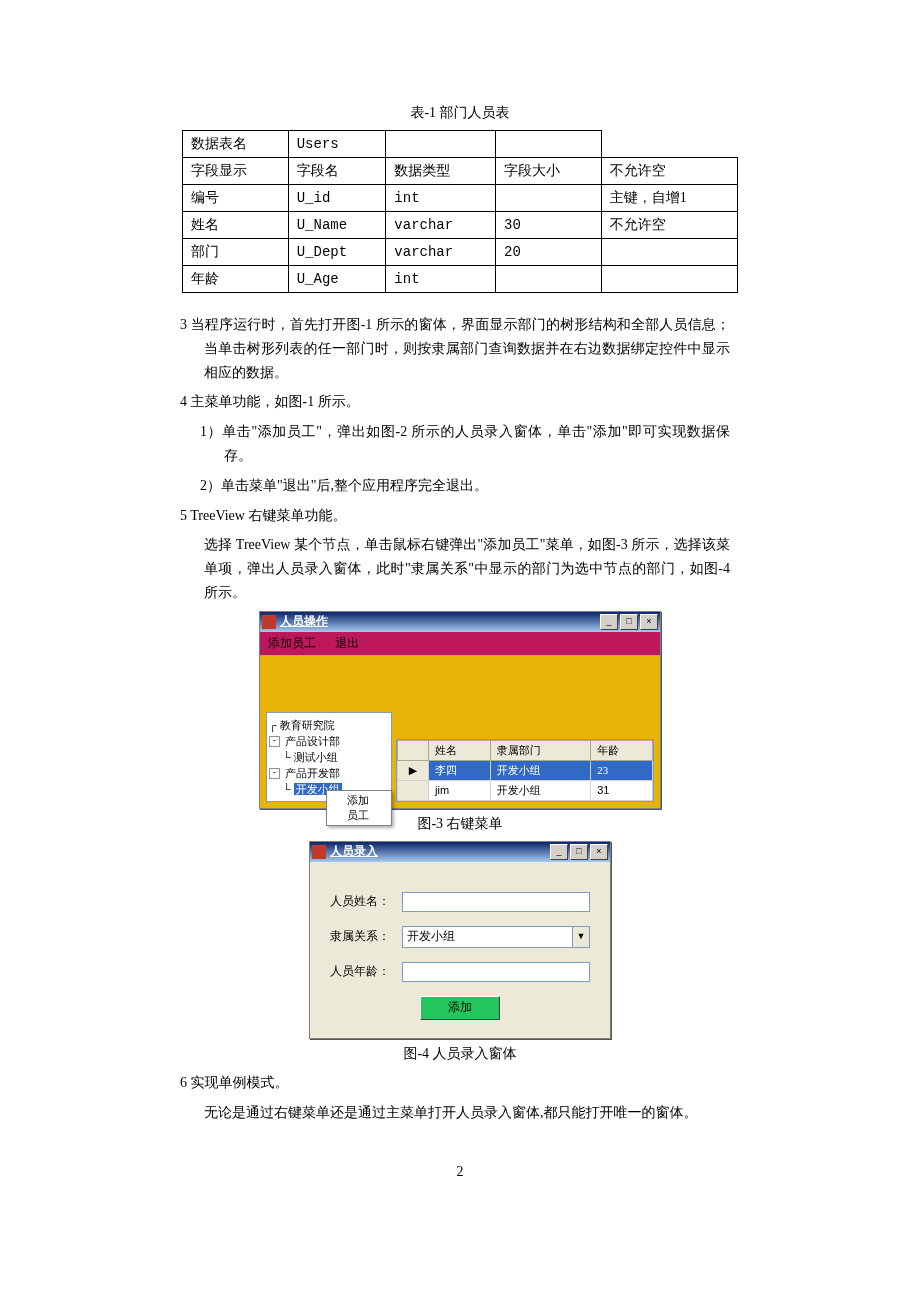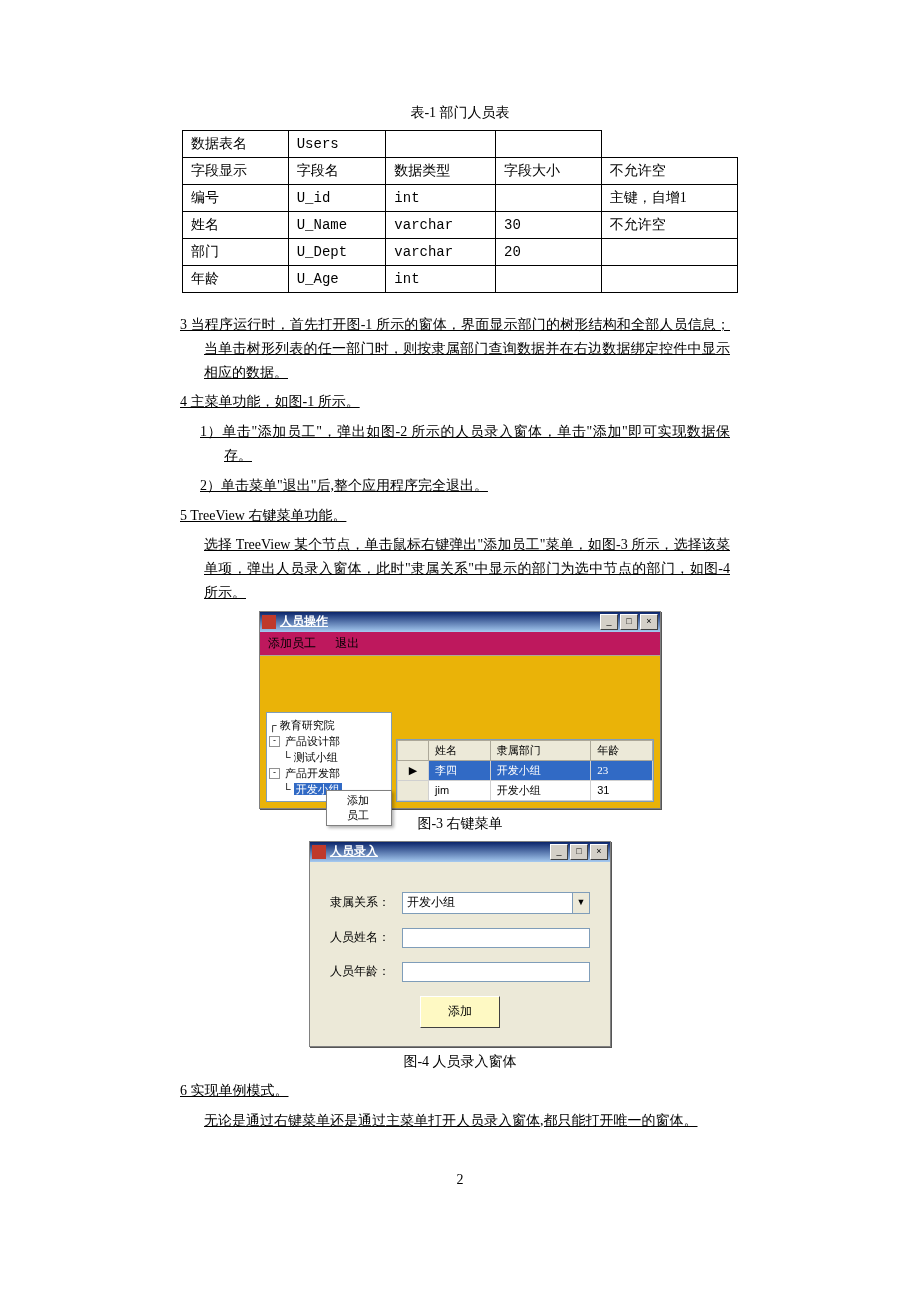--- a/index.html
+++ b/index.html
@@ -2,21 +2,21 @@
 <html><head>
 <meta charset="utf-8">
 <style>
 body{margin:0;background:#fff;font-family:"SimSun","Songti SC",serif;font-size:14px;color:#000;}
 .page{width:920px;margin:0 auto;padding:100px 0 60px;box-sizing:border-box;}
 .caption{text-align:center;margin:4px 0 8px;font-size:14px;}
 .dtable{border-collapse:collapse;margin:0 auto 20px;width:556px;}
 .dtable td{border:1px solid #000;padding:4px 8px;font-size:14px;}
 .mono{font-family:"Courier New",monospace;}
 .content{margin:0 190px 0 180px;}
-.para{text-align:justify;margin:6px 0;line-height:1.7;text-decoration:underline;}
+.para{text-align:justify;margin:6px 0;line-height:1.7;}
 .indent1{padding-left:24px;text-indent:-24px;}
 .sub{padding-left:44px;text-indent:-24px;}
 .win{border:1px solid #808080;background:#ece9d8;margin:6px auto;font-family:"SimSun","Tahoma",sans-serif;font-size:12px;box-shadow:1px 1px 0 #555;}
 .titlebar{background:linear-gradient(#0a246a,#a6caf0);color:#fff;display:flex;align-items:center;height:20px;padding:0 2px;}
 .ticon{width:14px;height:14px;background:#c0392b;margin-right:4px;}
 .ttext{flex:1;font-weight:bold;font-size:12px;text-decoration:underline;}
 .winbtns{display:flex;gap:2px;}
 .wbtn{width:16px;height:14px;background:#d4d0c8;border:1px solid #fff;border-right-color:#404040;border-bottom-color:#404040;font-size:9px;line-height:12px;text-align:center;font-family:"Tahoma",sans-serif;color:#000;}
 .menubar{background:#be185d;padding:3px 8px;border-bottom:1px solid #aca899;}
 .mitem{margin-right:16px;cursor:default;}
@@ -33,21 +33,21 @@
 .grid .rowhdr{background:#ece9d8;width:18px;text-align:center;}
 .grid .selrow td:not(.rowhdr){background:#316ac5;color:#fff;font-family:Liberation Serif, serif;}
 .dlg{width:300px;}
 .dlgbody{padding:16px 20px 18px;background:#ece9d8;}
 .frow{display:flex;align-items:center;margin:14px 0;}
 .frow label{width:72px;font-size:12px;}
 .tinput{flex:1;height:18px;border:1px solid #7f9db9;background:#fff;}
 .combo{flex:1;height:20px;border:1px solid #7f9db9;background:#fff;display:flex;align-items:center;}
 .combo span{flex:1;padding:0 4px;font-size:12px;}
 .cbtn{width:16px;height:100%;background:#ece9d8;border-left:1px solid #7f9db9;text-align:center;line-height:18px;font-size:9px;}
-.addbtn{display:block;margin:10px auto 0;width:80px;height:32px;background:#fef9c3;border:1px solid #fff;border-right-color:#404040;border-bottom-color:#404040;font-size:12px;cursor:default;}
+.addbtn{display:block;margin:10px auto 0;width:80px;height:24px;background:#22c55e;border:1px solid #fff;border-right-color:#404040;border-bottom-color:#404040;font-size:12px;cursor:default;}
 .pagenum{text-align:center;margin-top:40px;font-size:14px;}
 .treewrap{position:relative;}
 </style>
 </head>
 <body>
 
 <div class="page">
   <div class="caption">表-1 部门人员表</div>
   <table class="dtable">
     <tbody>
@@ -162,30 +162,30 @@
       <div class="ticon"></div>
       <div class="ttext">人员录入</div>
       <div class="winbtns">
         <div class="wbtn">_</div>
         <div class="wbtn">□</div>
         <div class="wbtn">×</div>
       </div>
     </div>
     <div class="dlgbody">
       <div class="frow">
+          <label>人员姓名：</label>
+          <div class="tinput"></div>
+        </div>
+      <div class="frow">
           <label>隶属关系：</label>
         <div class="combo">
             <span>开发小组</span>
             <div class="cbtn">▼</div>
           </div>
       </div>
-      <div class="frow">
-          <label>人员姓名：</label>
-          <div class="tinput"></div>
-        </div>
       <div class="frow">
           <label>人员年龄：</label>
           <div class="tinput"></div>
         </div>
       <button class="addbtn">添加</button>
     </div>
   </div>
   <div class="caption">图-4 人员录入窗体</div>
 
   <div class="content">

